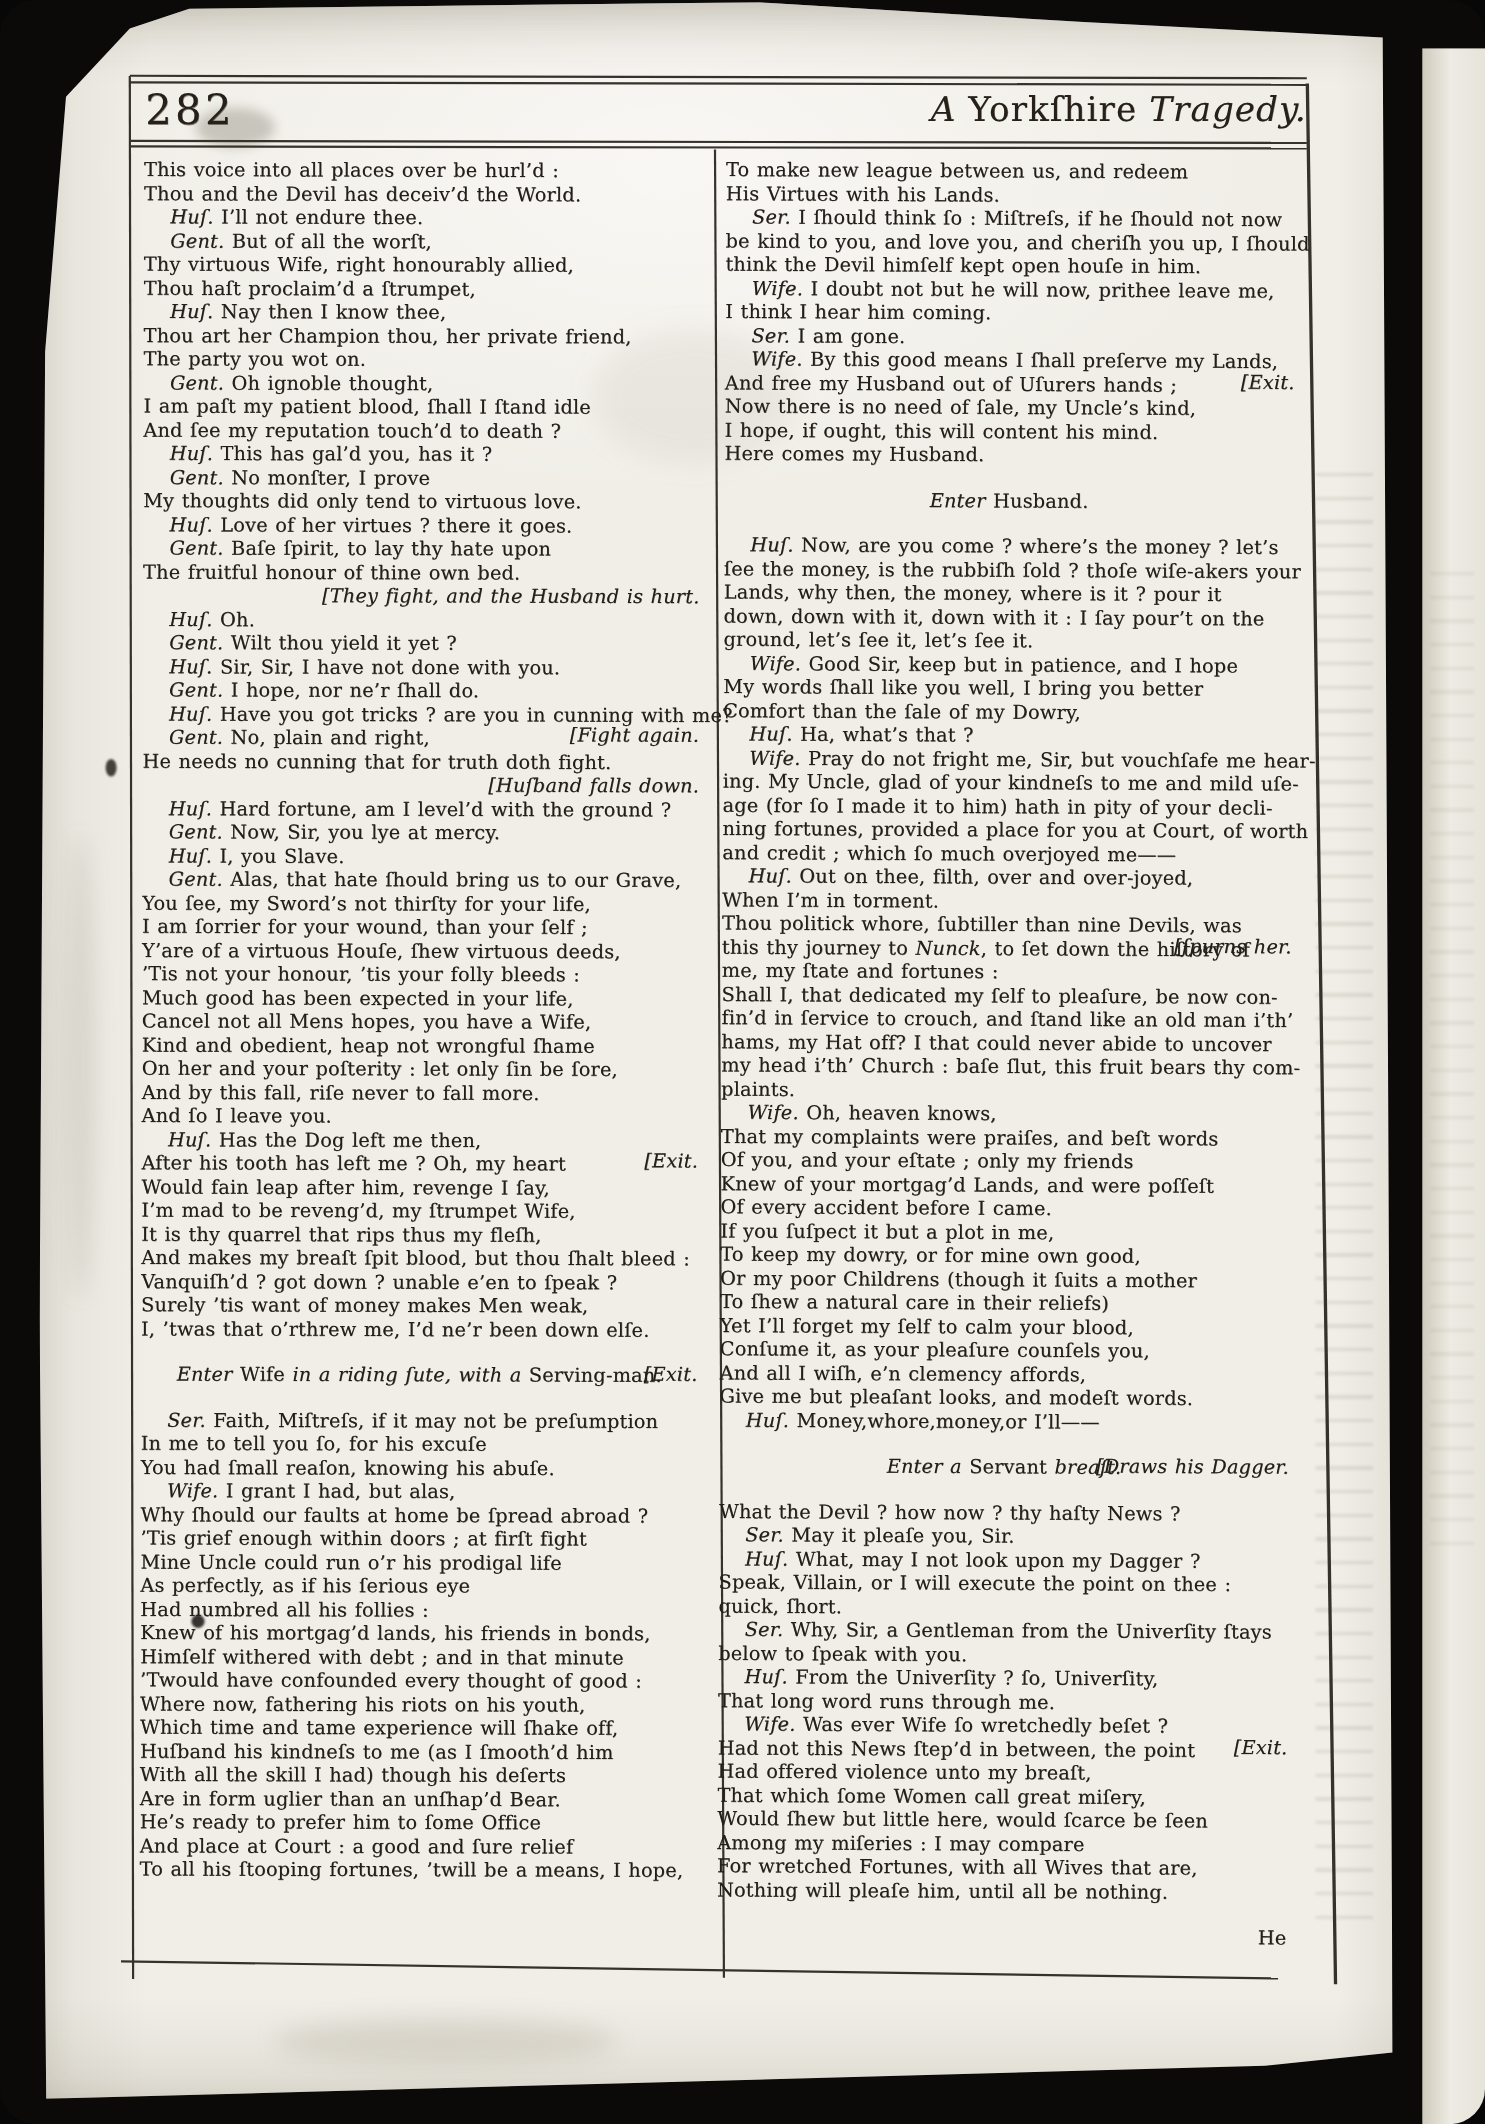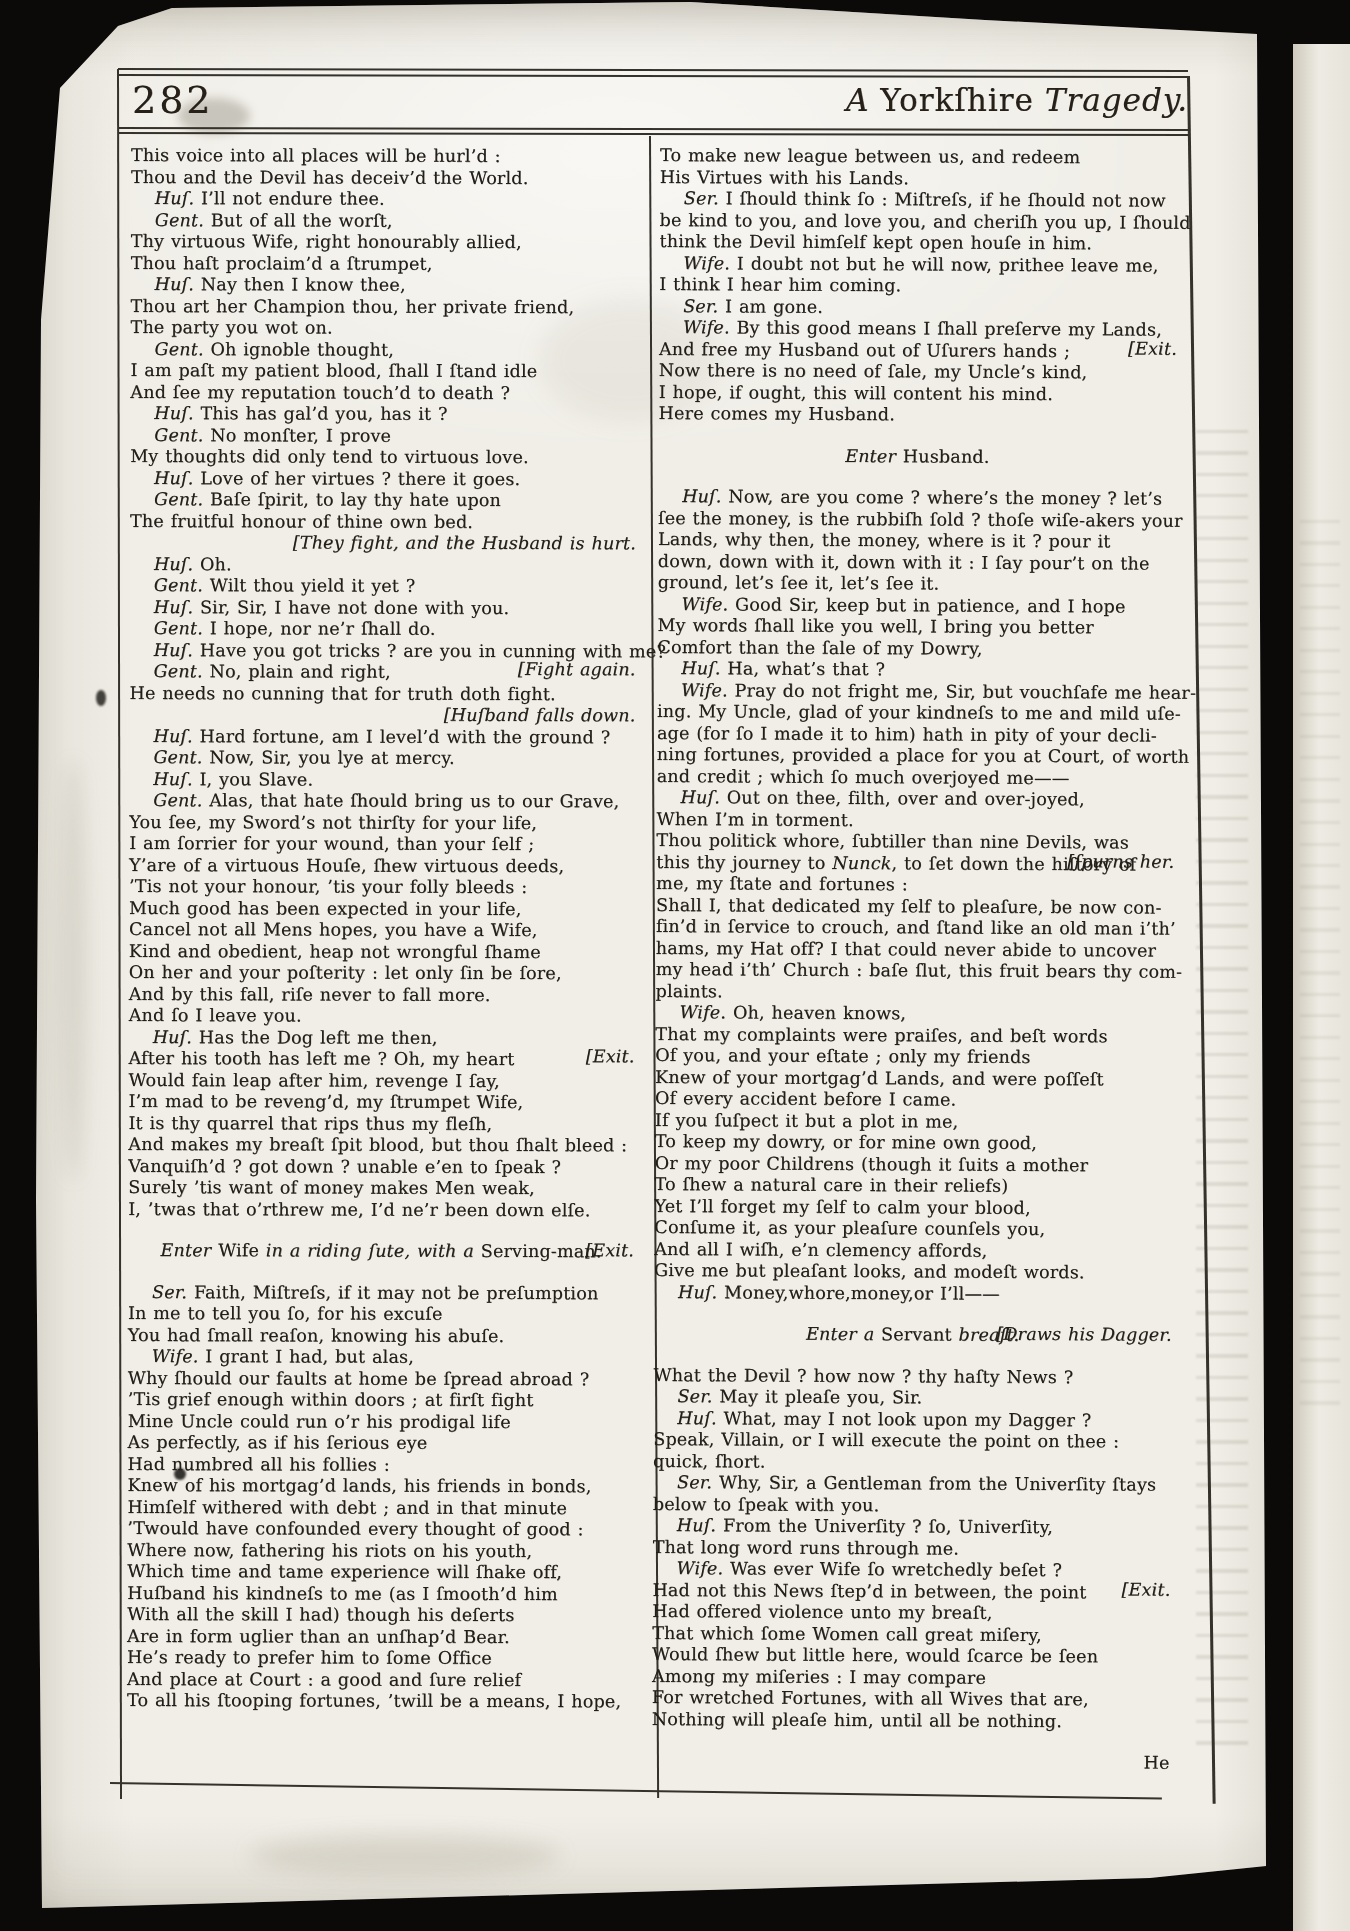--- a/index.html
+++ b/index.html
@@ -1,17 +1,17 @@
 <!DOCTYPE html>
 <html><head>
 <meta charset="utf-8">
 <style>
   html,body{margin:0;padding:0;background:#070707;}
   .scan{position:relative;width:1350px;height:1931px;background:#0b0a09;overflow:hidden;
-        font-family:"DejaVu Serif","Liberation Serif",serif;}
+        font-family:"DejaVu Serif","Liberation Serif",serif;border-radius:32px;}
   
   .paper{position:absolute;left:0;top:0;width:1350px;height:1931px;
     clip-path:polygon(118px 26px,172px 8px,690px 2px,985px 20px,1257px 34px,1262px 1000px,1266px 1866px,1150px 1878px,560px 1894px,42px 1908px,36px 1200px,41px 320px,60px 88px);
     background:
       radial-gradient(ellipse 900px 500px at 45% 8%, rgba(255,255,255,0.55), transparent 60%),
       linear-gradient(to right, rgba(140,130,110,0.30) 0%, rgba(140,130,110,0.08) 5%, transparent 10%, transparent 90%, rgba(130,118,98,0.22) 98%),
       linear-gradient(to bottom, rgba(150,140,120,0.16) 0%, transparent 4%, transparent 94%, rgba(150,140,120,0.22) 100%),
       #f0eee7;
     box-shadow:inset 0 0 60px rgba(120,110,90,0.30), inset -25px 0 40px rgba(100,90,70,0.22);}
   .facing{position:absolute;left:1293px;top:44px;width:57px;height:1887px;
@@ -79,21 +79,21 @@
   <div class="rule" id="ruleHeadB"></div>
   <div class="rule" id="ruleBottom"></div>
   <div class="rule" id="ruleLeftV"></div>
   <div class="rule" id="ruleMidV"></div>
   <div class="rule" id="ruleRightV"></div>
 
   <div id="pageNumber">282</div>
   <div id="runningTitle"><i>A</i> Yorkſhire <i>Tragedy.</i></div>
 
   <div class="col" id="colLeft">
-      <div class="line">This voice into all places will be hurl’d :</div>
+      <div class="line">This voice into all places over be hurl’d :</div>
       <div class="line">Thou and the Devil has deceiv’d the World.</div>
       <div class="line turn"><i>Huſ.</i> I’ll not endure thee.</div>
       <div class="line turn"><i>Gent.</i> But of all the worſt,</div>
       <div class="line">Thy virtuous Wife, right honourably allied,</div>
       <div class="line">Thou haſt proclaim’d a ſtrumpet,</div>
       <div class="line turn"><i>Huſ.</i> Nay then I know thee,</div>
       <div class="line">Thou art her Champion thou, her private friend,</div>
       <div class="line">The party you wot on.</div>
       <div class="line turn"><i>Gent.</i> Oh ignoble thought,</div>
       <div class="line">I am paſt my patient blood, ſhall I ſtand idle</div>

